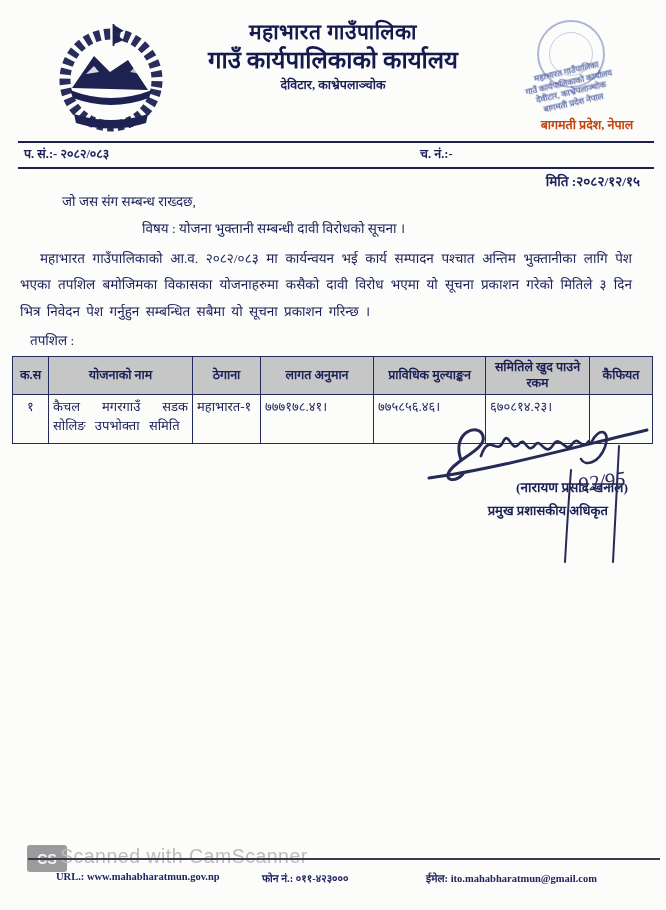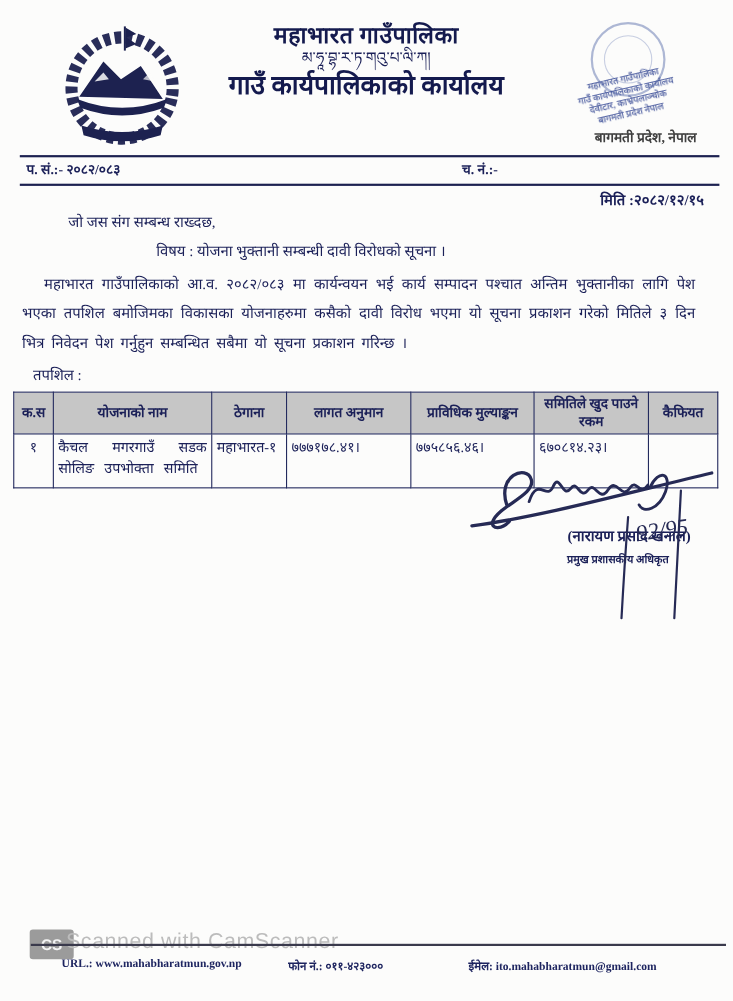--- a/index.html
+++ b/index.html
@@ -23,21 +23,21 @@
   
   #stamp-area{right:12px;top:20px;width:165px;height:118px;}
   #stamp-circle{position:absolute;left:48px;top:0;width:64px;height:64px;border-radius:50%;
     border:2px solid rgba(45,70,150,.38);filter:blur(.4px);}
   #stamp-circle::after{content:"";position:absolute;left:10px;top:10px;right:10px;bottom:10px;
     border-radius:50%;border:1px solid rgba(45,70,150,.25);}
   #stamp-lines{position:absolute;left:2px;top:46px;width:158px;text-align:center;
     transform:rotate(-13deg);color:rgba(38,58,140,.72);font-weight:bold;
     font-size:8.5px;line-height:1.25;filter:blur(.3px);}
   #stamp-province{position:absolute;left:28px;top:96px;width:140px;text-align:center;
-    font-size:12.5px;font-weight:bold;color:#404040;}
+    font-size:12.5px;font-weight:bold;color:#c2410c;}
 
   
   .rule{border-top:2.4px solid #1c2150;}
   #rule1{left:18px;right:12px;top:141px;}
   #ref-row{left:24px;right:12px;top:145px;height:20px;font-size:12.5px;font-weight:bold;}
   #chalani{position:absolute;left:396px;top:0;}
   #rule2{left:18px;right:12px;top:167px;}
   #date-line{right:26px;top:172px;font-size:13.5px;font-weight:bold;}
 
   #salutation{left:62px;top:192px;font-size:13.5px;}
@@ -52,21 +52,21 @@
   #notice-table{position:absolute;left:12px;top:356px;border-collapse:collapse;}
   #notice-table th,#notice-table td{border:1.7px solid #232a5e;padding:2px 4px;}
   #notice-table th{background:#c6c6c6;font-size:12.5px;font-weight:bold;line-height:1.3;}
   #notice-table td{font-size:13px;vertical-align:top;height:44px;}
   .c-center{text-align:center;}
   .c-just{text-align:justify;text-align-last:left;word-spacing:6px;line-height:1.5;}
 
   
   #sig-svg{right:10px;top:414px;width:235px;height:150px;z-index:3;pointer-events:none;}
   #sig-name{right:38px;top:478px;font-size:13.5px;font-weight:bold;}
-  #sig-title{right:58px;top:501px;font-size:10px;font-weight:bold;}
+  #sig-title{right:58px;top:501px;font-size:13px;font-weight:bold;}
 
   
   #cs-box{left:27px;top:845px;width:40px;height:27px;background:#9b9b9b;border-radius:3px;
     color:#f4f4f4;font-family:"Liberation Sans",sans-serif;font-weight:bold;font-size:14px;
     display:flex;align-items:center;justify-content:center;}
   #cs-text{left:60px;top:845px;font-family:"Liberation Sans",sans-serif;
     font-size:19.5px;color:#bcbcbc;letter-spacing:.5px;}
   #footer-rule{left:28px;right:6px;top:858px;border-top:2px solid #3a3a4c;}
   .ftxt{top:871px;font-size:10.5px;font-weight:bold;color:#1e2560;}
   #f-url{left:56px;}
@@ -89,22 +89,22 @@
     <path d="M88,50 l6,-6 l5,8 z" fill="#fcfcfb" opacity=".7"></path>
 
     <path d="M28,68 Q69,84 110,68 L107,76 Q69,90 31,76 Z"></path>
 
     <path d="M32,92 Q69,104 106,92 L104,101 Q69,112 34,101 Z"></path>
   </g>
 </svg>
 
 <div id="head-center" class="abs">
   <div class="muni-name">महाभारत गाउँपालिका</div>
-  <div class="tibetan">མ་ཧཱ་བྷ་ར་ཏ་གའུ་པ་ལི་ཀ།</div>
   <div class="office-name">गाउँ कार्यपालिकाको कार्यालय</div>
+  <div class="addr">देविटार, काभ्रेपलाञ्चोक</div>
 </div>
 
 <div id="stamp-area" class="abs">
   <div id="stamp-circle"></div>
   <div id="stamp-lines">
     <div>महाभारत गाउँपालिका</div>
     <div>गाउँ कार्यपालिकाको कार्यालय</div>
     <div>देवीटार, काभ्रेपलाञ्चोक</div>
     <div>बागमती प्रदेश नेपाल</div>
   </div>

